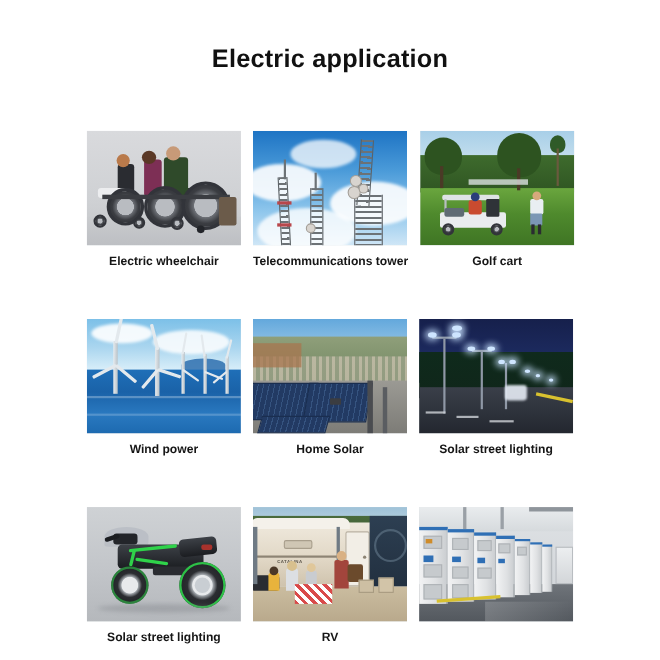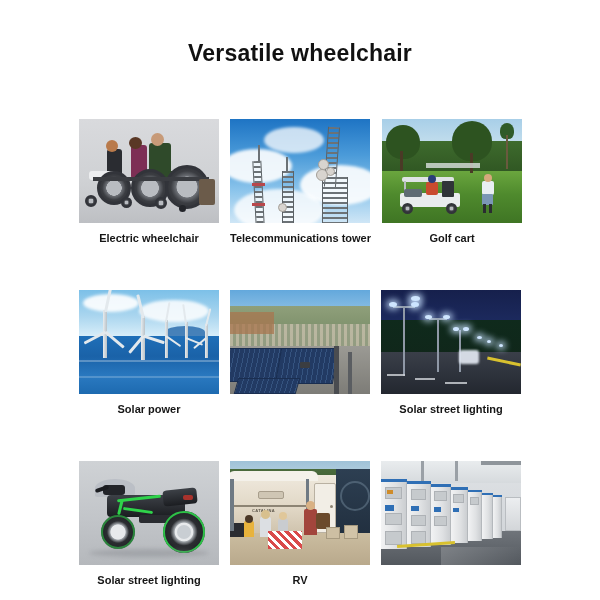--- a/index.html
+++ b/index.html
@@ -168,21 +168,21 @@
   .cab-top { background:#2f6fb5; }
   .cab-panel { background:#c6cacd; border:1px solid #aeb2b6; }
   .cab-blue { background:#2f6fb5; }
   .yellow-line { background:#d8c12f; }
 </style>
 </head>
 <body>
 
 <div id="page">
 
-  <div id="title">Versatile wheelchair</div>
+  <div id="title">Electric application</div>
 
   <div id="grid">
 
     <div class="row">
 
       <div class="cell">
         <div class="thumb">
           <div class="lay wc-bg"></div>
           <div class="lay wc-floor"></div>
 
@@ -298,37 +298,38 @@
           <div class="lay blade" style="left:106px;top:14px;width:2px;height:20px;transform:rotate(-8deg);"></div>
           <div class="lay blade" style="left:106px;top:30px;width:2px;height:18px;transform:rotate(112deg);"></div>
 
           <div class="lay turb-tower" style="left:126px;top:34px;width:3px;height:34px;"></div>
           <div class="lay blade" style="left:126px;top:18px;width:2px;height:18px;transform:rotate(14deg);"></div>
           <div class="lay blade" style="left:126px;top:32px;width:2px;height:16px;transform:rotate(-130deg);"></div>
 
           <div class="lay" style="left:0;top:70px;right:0;height:2px;background:rgba(255,255,255,.28);"></div>
           <div class="lay" style="left:0;top:86px;right:0;height:2px;background:rgba(255,255,255,.2);"></div>
         </div>
-        <div class="caption">Solar power</div>
+        <div class="caption">Wind power</div>
       </div>
 
       <div class="cell">
         <div class="thumb">
           <div class="lay hs-sky"></div>
           <div class="lay hs-hill"></div>
           <div class="lay hs-town"></div>
           <div class="lay" style="left:0;top:22px;width:44px;height:22px;background:#a8764f;opacity:.75;"></div>
           <div class="lay hs-roof"></div>
           <div class="lay panel" style="left:-4px;top:58px;width:60px;height:34px;transform:skewX(-12deg);"></div>
           <div class="lay panel" style="left:48px;top:58px;width:58px;height:36px;transform:skewX(-10deg);"></div>
           <div class="lay panel" style="left:6px;top:88px;width:62px;height:16px;transform:skewX(-16deg);"></div>
           <div class="lay" style="left:104px;top:56px;width:5px;height:48px;background:#4a4c50;"></div>
           <div class="lay" style="left:118px;top:62px;width:4px;height:42px;background:#5a5d61;"></div>
           <div class="lay" style="left:70px;top:72px;width:10px;height:6px;background:#3b3d41;border-radius:1px;"></div>
         </div>
+        <div class="caption">Home Solar</div>
       </div>
 
       <div class="cell">
         <div class="thumb">
           <div class="lay night-sky"></div>
           <div class="lay night-trees"></div>
           <div class="lay road"></div>
 
           <div class="lay lamp-post" style="left:22px;top:18px;height:68px;"></div>
           <div class="lay" style="left:12px;top:16px;width:22px;height:2px;background:#8f98a6;"></div>

